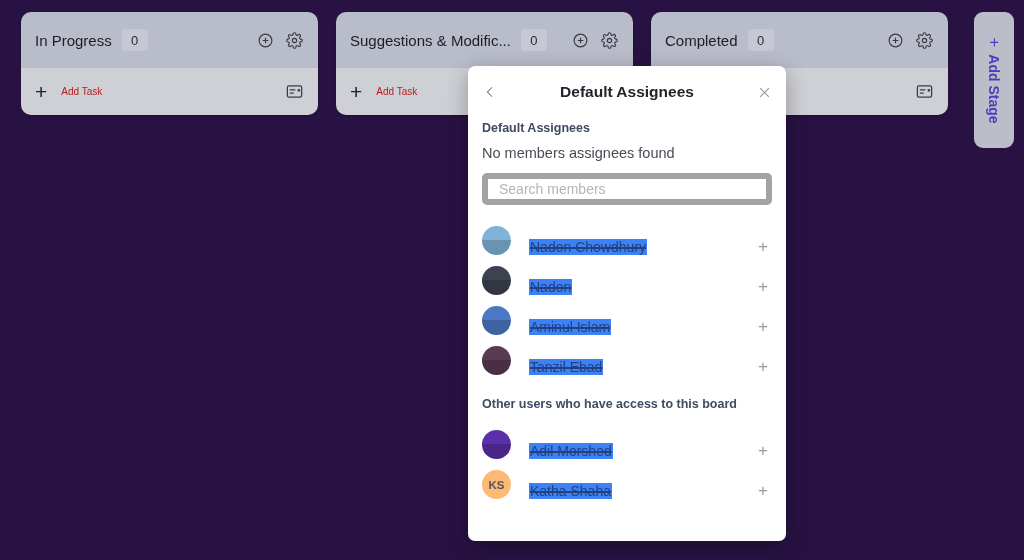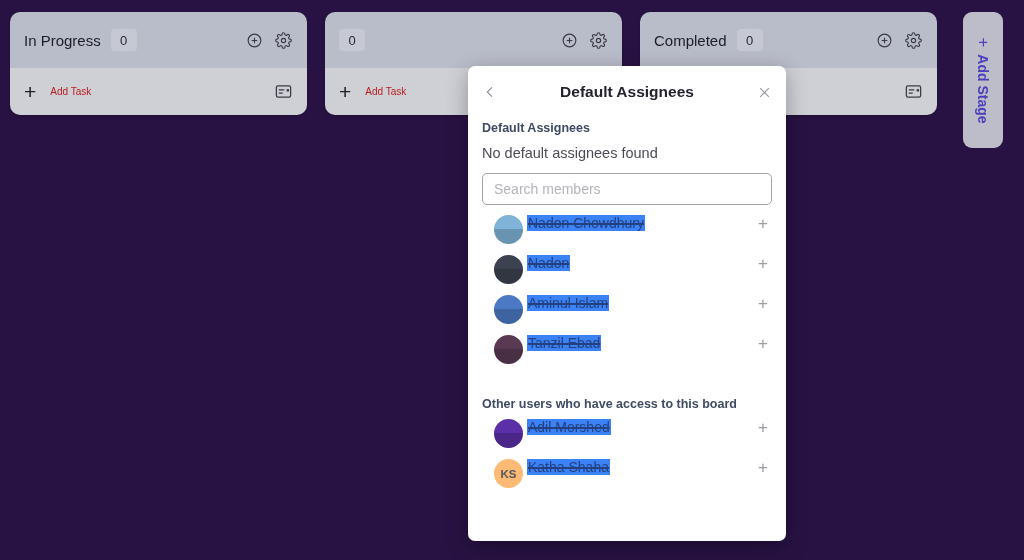--- a/index.html
+++ b/index.html
@@ -8,21 +8,21 @@
     overflow: hidden;
     font-family: "Liberation Sans", sans-serif;
   }
   body { background: #281243; position: relative; }
 
   
   .board {
     position: absolute; top: 0; left: 0;
     width: 1024px; height: 560px;
     padding: 12px 10px;
-    display: flex; align-items: flex-start; gap: 18px;
+    display: flex; align-items: flex-start; gap: 18px; justify-content: flex-end;
   }
   .column {
     width: 297px;
     border-radius: 10px;
     overflow: hidden;
     box-shadow: 0 1px 3px rgba(0,0,0,.25);
     flex: 0 0 auto;
   }
   .col-header {
     background: #b9bcc9;
@@ -116,38 +116,37 @@
   }
   .empty-text {
     font-size: 14.5px; color: #4b4b55;
     margin-top: 10px;
   }
   .section-label.members { margin-top: 22px; }
 
   .search-wrap { margin-top: 12px; }
   .search-input {
     width: 100%; height: 32px;
-    border: 1px solid #a3a3a3;
+    border: 6px solid #a3a3a3;
     border-radius: 5px;
     padding: 0 11px;
     font-size: 14px;
     font-family: "Liberation Sans", sans-serif;
     color: #3b3b44;
     background: #fff;
     outline: none;
   }
   .search-input::placeholder { color: #b4b4ba; }
 
   .member-list { margin-top: 10px; }
   .member-row {
     height: 40px;
-    display: flex; align-items: flex-start;
-    gap: 4px;
+    display: flex; align-items: flex-end;
+    gap: 18px;
     cursor: pointer;
-    margin-left: 12px;
   }
   .avatar {
     width: 29px; height: 29px;
     border-radius: 50%;
     flex: 0 0 auto;
     overflow: hidden;
     display: flex; align-items: center; justify-content: center;
     font-size: 11.5px; font-weight: 600; color: #55555f;
     position: relative;
   }
@@ -212,20 +211,21 @@
             <rect x="3" y="5" width="18" height="14" rx="2"></rect>
             <path d="M6 10h7M6 14h5"></path>
             <rect x="16" y="9" width="3" height="3" fill="currentColor" stroke="none"></rect>
           </svg>
       </span>
     </div>
   </div>
 
   <div class="column">
     <div class="col-header">
+      <span class="col-title">Suggestions &amp; Modific...</span>
       <span class="col-count">0</span>
       <span class="col-actions">
         <span class="icon-btn">
           <svg width="17" height="17" viewBox="0 0 24 24" fill="none" stroke="currentColor" stroke-width="1.6">
               <circle cx="12" cy="12" r="9"></circle>
               <path d="M12 8v8M8 12h8"></path>
             </svg>
         </span>
         <span class="icon-btn">
           <svg width="17" height="17" viewBox="0 0 24 24" fill="none" stroke="currentColor" stroke-width="1.6">
@@ -300,21 +300,21 @@
     <span class="dlg-close">
       <svg width="15" height="15" viewBox="0 0 24 24" fill="none" stroke="currentColor" stroke-width="1.7">
           <path d="M5 5l14 14M19 5L5 19"></path>
         </svg>
     </span>
   </div>
 
   <div class="dlg-body">
 
     <div class="section-label">Default Assignees</div>
-    <div class="empty-text">No default assignees found</div>
+    <div class="empty-text">No members assignees found</div>
 
 
     <div class="search-wrap">
       <input class="search-input" type="text" placeholder="Search members" style="">
     </div>
 
     <div class="member-list">
 
       <div class="member-row">
         <span class="avatar photo" style="background:#7fb4d8"></span>

